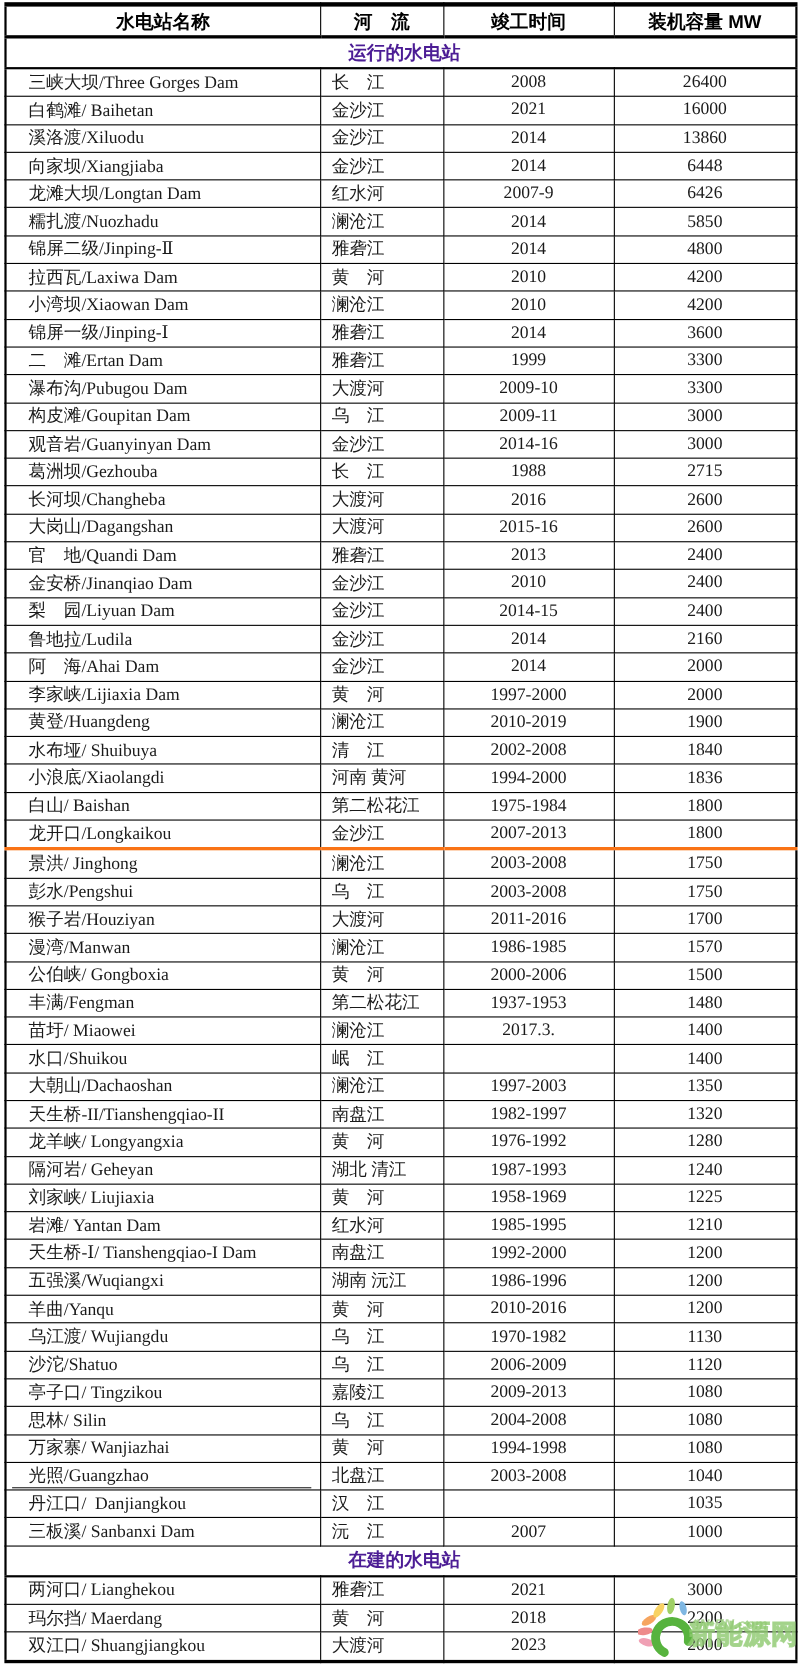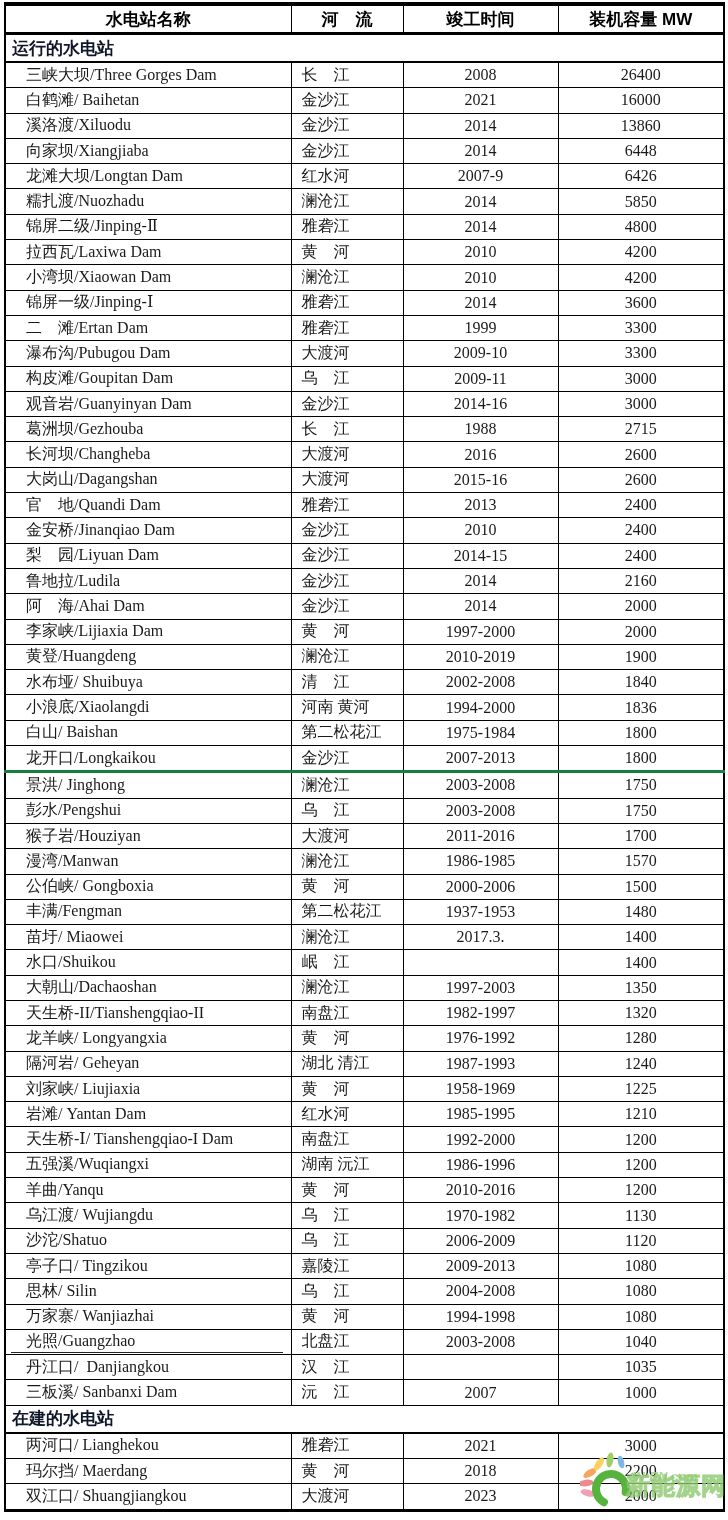--- a/index.html
+++ b/index.html
@@ -21,25 +21,25 @@
   }
   td{
     border:1px solid #000;height:24.3px;padding:0;
     font-size:16px;white-space:pre;overflow:hidden;vertical-align:middle;
   }
   td.c0{text-align:left;padding-left:20px;}
   td.c1{text-align:left;padding-left:10px;}
   td.c2,td.c3{text-align:center;}
   tr.section td{
     font-family:"Liberation Sans","DejaVu Sans",sans-serif;
-    font-weight:bold;font-size:17px;color:#0f172a;
-    text-align:left;padding-left:6px;height:26px;
+    font-weight:bold;font-size:17px;color:#4c1d95;
+    text-align:center;padding-left:6px;height:26px;
     border-bottom:2px solid #000;
   }
-  tr.thick-top td{border-top:3px solid #15803d;}
+  tr.thick-top td{border-top:3px solid #f97316;}
   td.name-underline{position:relative;}
   td.name-underline::after{
     content:"";position:absolute;left:5px;right:8px;bottom:1px;
     border-bottom:1.5px solid #222;
   }
   
   .watermark{position:absolute;right:2px;bottom:3px;width:160px;height:72px;pointer-events:none;}
   .wm-icon{position:absolute;left:14px;bottom:2px;}
   .wm-brand{
     position:absolute;left:66px;top:24px;

